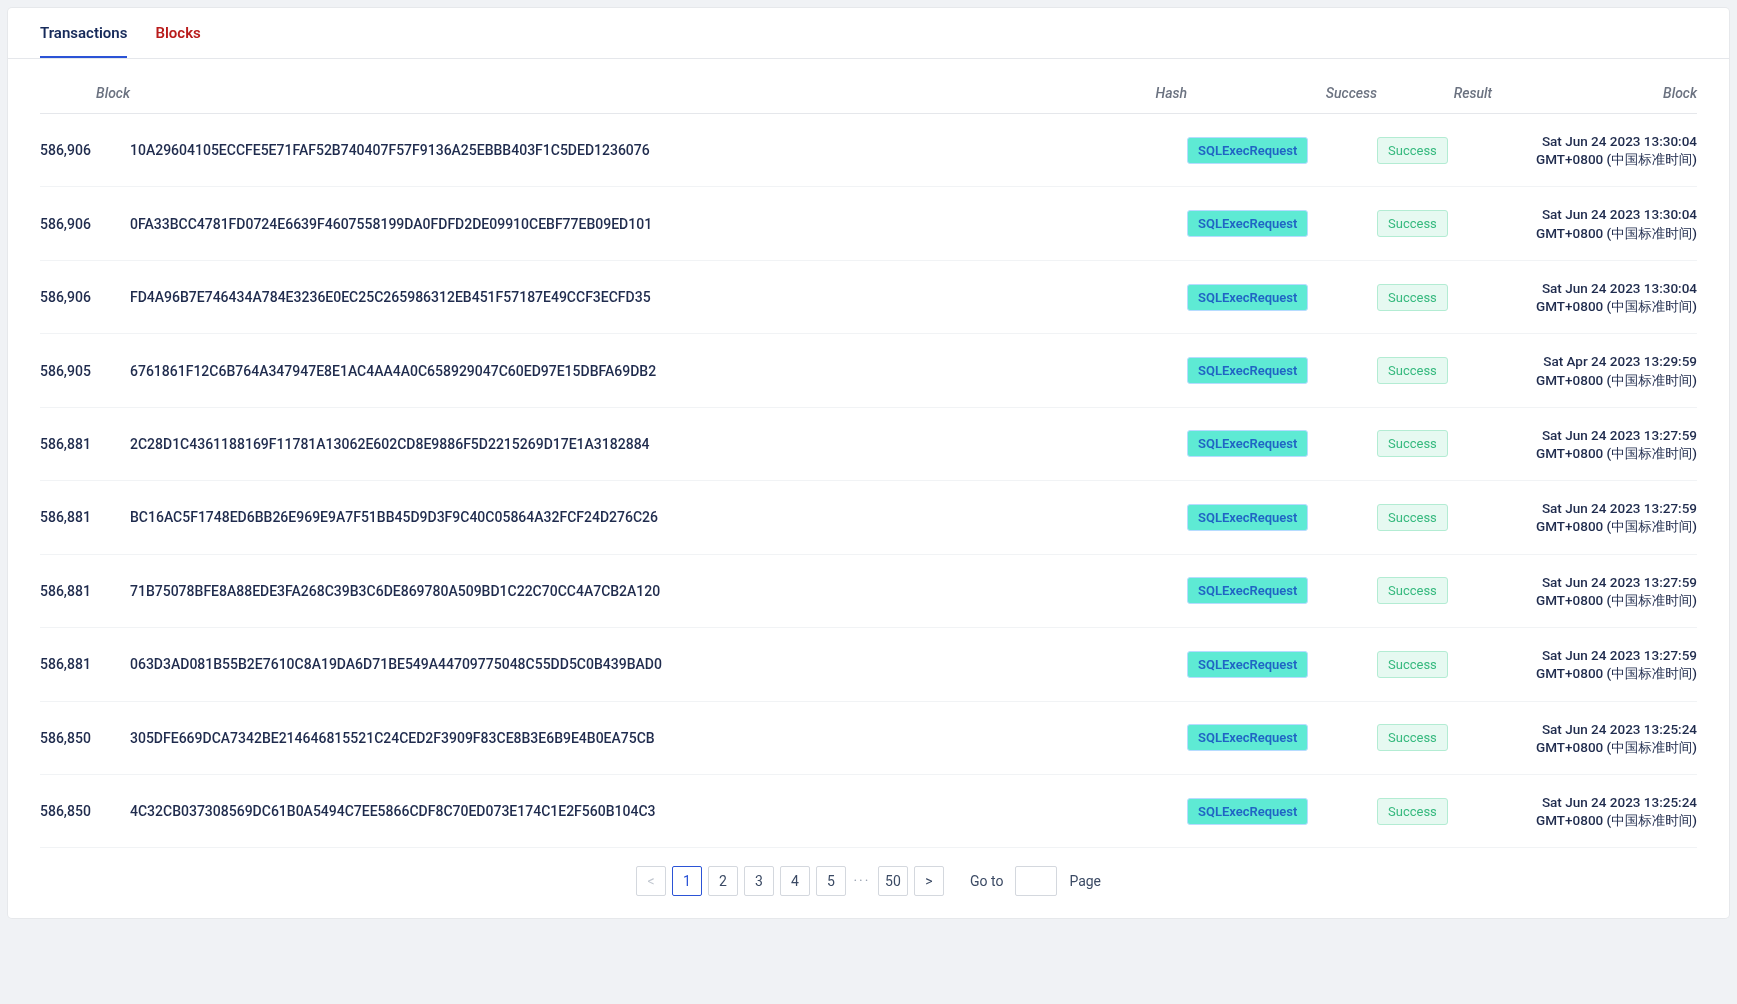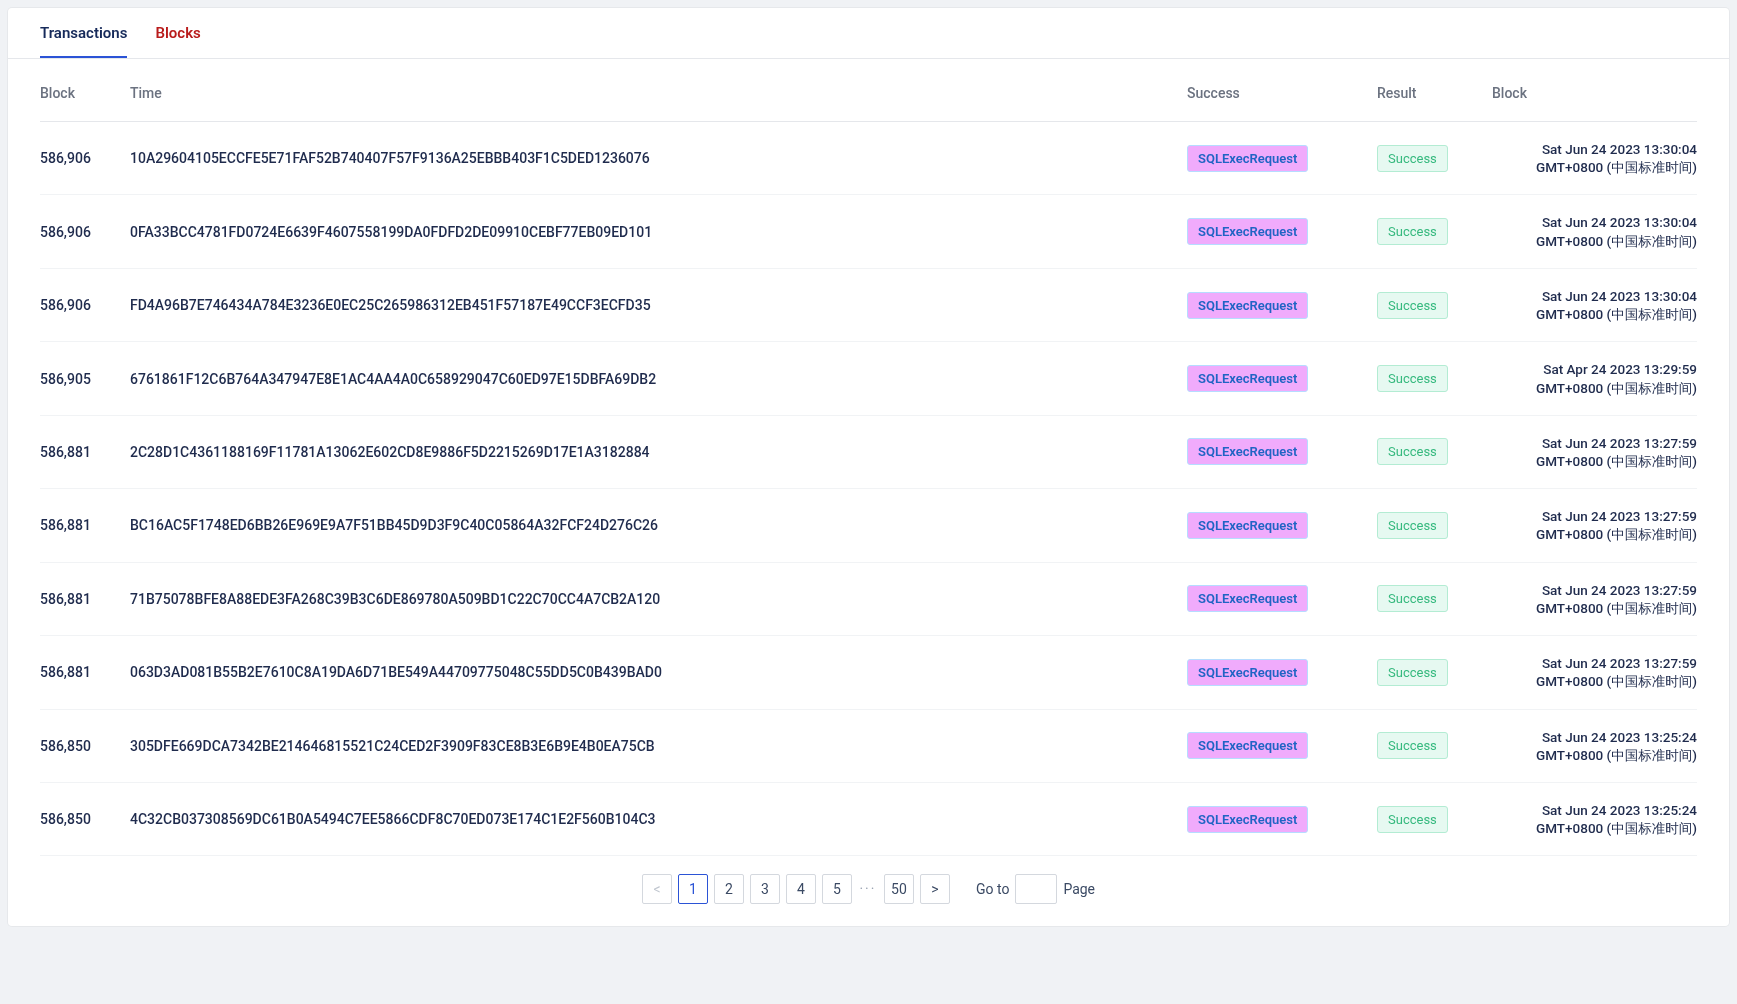--- a/index.html
+++ b/index.html
@@ -47,46 +47,47 @@
     .content {
       padding: 0 32px;
     }
 
     table {
       width: 100%;
       border-collapse: collapse;
     }
 
     thead th {
-      text-align: left;
+      text-align: right;
       font-weight: 500;
       font-size: 14px;
       color: #6b7280;
-      padding: 26px 0 20px 0;
+      padding: 26px 0 12px 0;
       border-bottom: 1px solid #e5e7eb;
+      font-style: italic;
     }
 
     tbody td {
       padding: 18px 0;
       border-bottom: 1px solid #f1f3f5;
       vertical-align: middle;
       font-size: 14px;
       color: #1f2b4d;
       font-weight: 500;
     }
 
     .col-block { width: 90px; }
     .col-hash { width: auto; }
     .col-message { width: 190px; }
     .col-result { width: 115px; }
     .col-time { width: 205px; }
 
     .badge-message {
       display: inline-block;
-      background: #f0abfc;
+      background: #5eead4;
       color: #2064c4;
       border: 1px solid #b6dcff;
       border-radius: 3px;
       padding: 5px 10px;
       font-size: 13px;
       font-weight: 600;
     }
 
     .badge-result {
       display: inline-block;
@@ -142,21 +143,21 @@
       min-width: 20px;
       text-align: center;
       color: #9aa3b2;
       letter-spacing: 2px;
     }
 
     .goto {
       margin-left: 20px;
       display: inline-flex;
       align-items: center;
-      gap: 6px;
+      gap: 12px;
       color: #3b4a64;
     }
 
     .goto input {
       width: 42px;
       height: 30px;
       border: 1px solid #d4d8de;
       border-radius: 2px;
       padding: 0 4px;
       font-size: 14px;
@@ -185,21 +186,21 @@
       <colgroup>
         <col class="col-block">
         <col class="col-hash">
         <col class="col-message">
         <col class="col-result">
         <col class="col-time">
       </colgroup>
       <thead>
         <tr>
           <th>Block</th>
-          <th>Time</th>
+          <th>Hash</th>
           <th>Success</th>
           <th>Result</th>
           <th>Block</th>
         </tr>
       </thead>
       <tbody id="rows-body">
           <tr>
             <td>586,906</td>
             <td>10A29604105ECCFE5E71FAF52B740407F57F9136A25EBBB403F1C5DED1236076</td>
             <td><span class="badge-message">SQLExecRequest</span></td>

